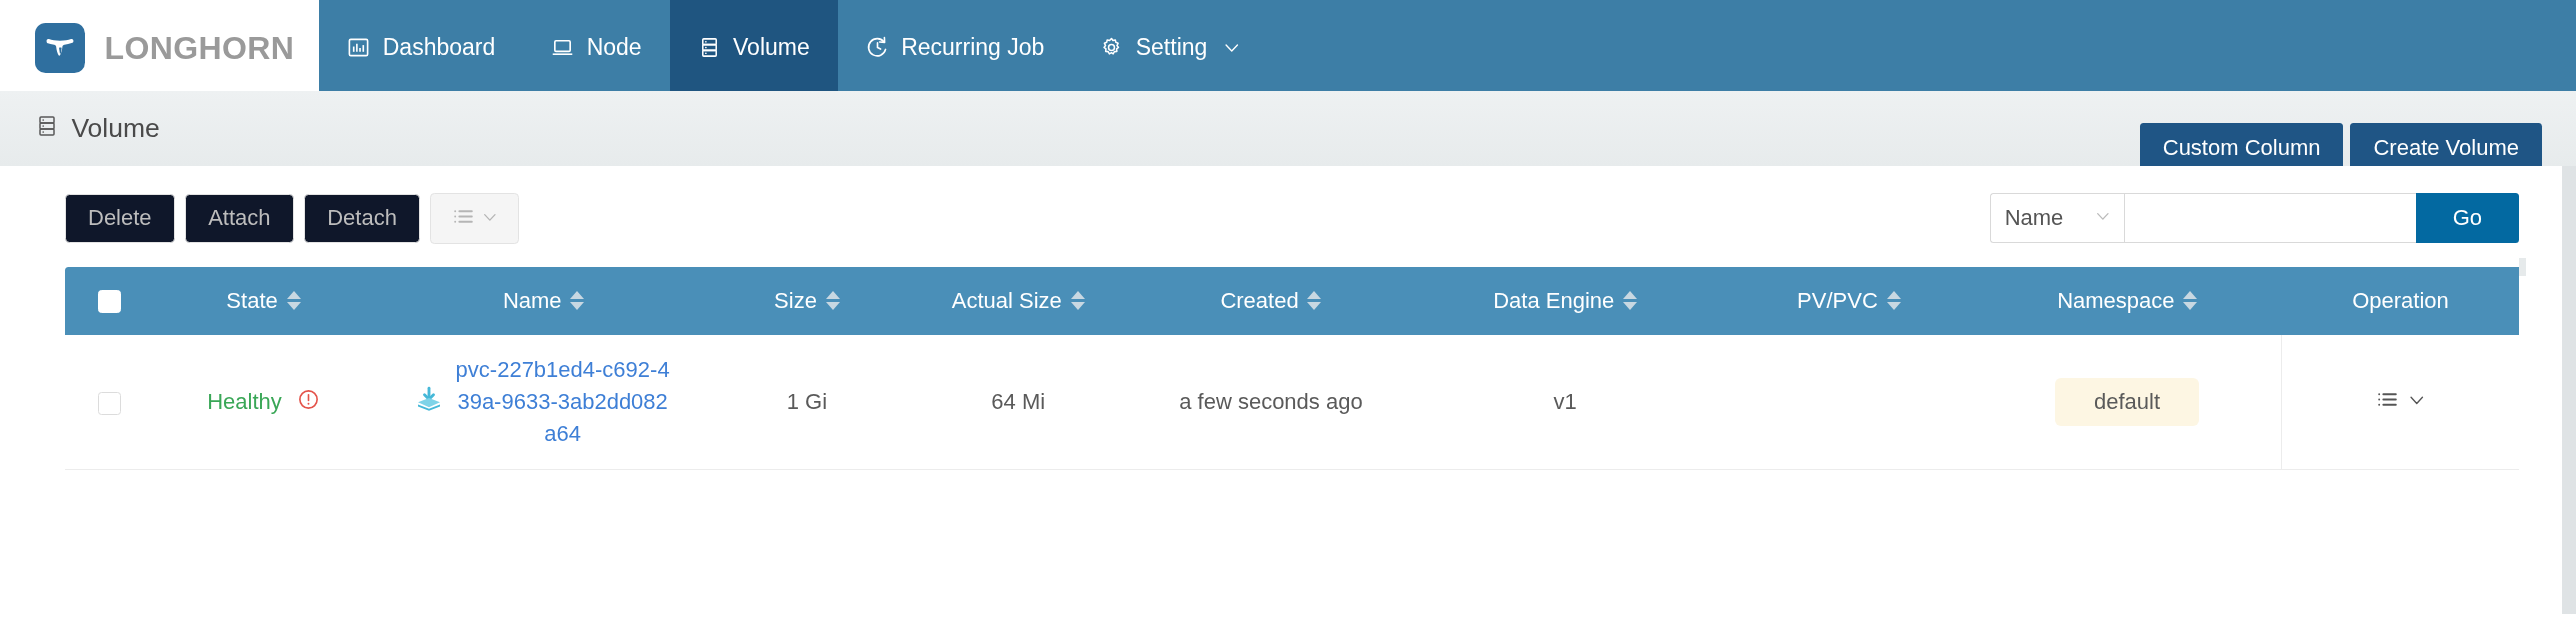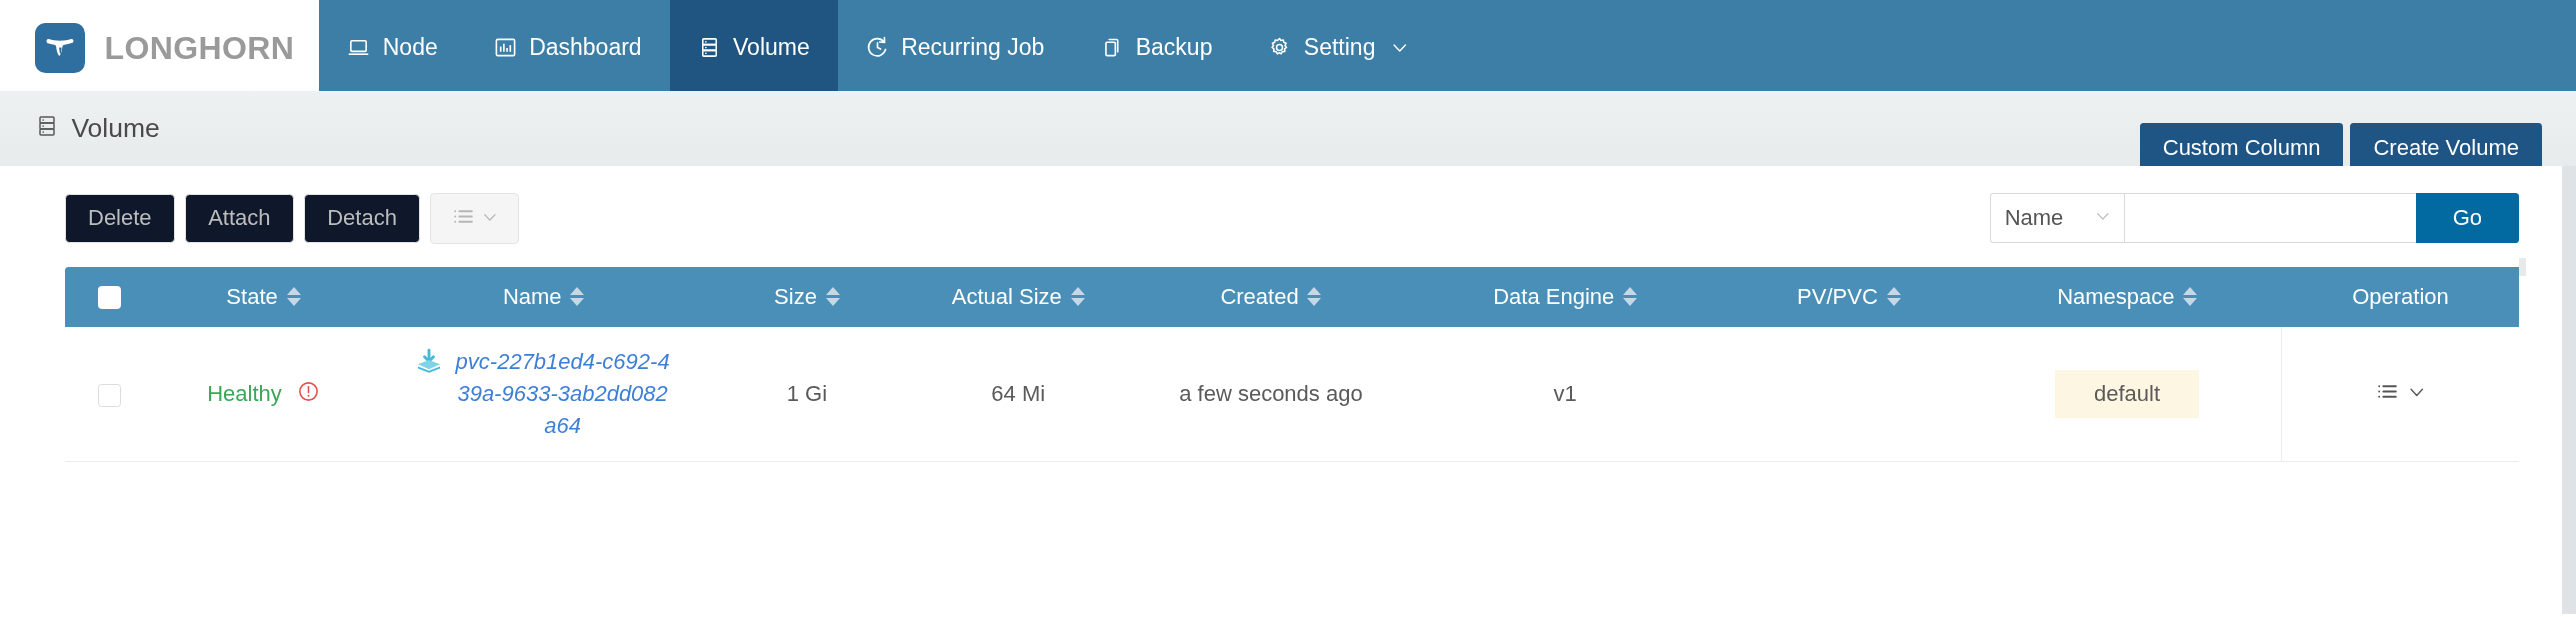--- a/index.html
+++ b/index.html
@@ -204,21 +204,21 @@
   table.vol {
     width: 100%;
     border-collapse: collapse;
     table-layout: fixed;
   }
   table.vol thead th {
     background: #4a8fb8;
     color: #ffffff;
     font-size: 22px;
     font-weight: normal;
-    height: 60px;
+    height: 68px;
     padding: 0 5.3px;
     text-align: center;
     vertical-align: middle;
   }
   thead th:first-child { border-radius: 3.5px 0 0 0; }
   .th-inner {
     display: inline-flex;
     align-items: center;
     justify-content: center;
     gap: 8.8px;
@@ -266,39 +266,40 @@
 
   .state-cell {
     display: inline-flex;
     align-items: center;
     gap: 15px;
     color: #3aa757;
     white-space: nowrap;
   }
   .name-cell {
     display: flex;
+    align-items: center;
     justify-content: center;
     gap: 8px;
-    font-style: italic;
   }
   .name-link {
     color: #3e7fd6;
     text-decoration: none;
     cursor: pointer;
     line-height: 1.45;
     word-break: break-all;
     text-align: center;
     max-width: 221px;
   }
   .ns-badge {
     display: inline-block;
     background: #fdf6e3;
     color: #5a5a5a;
     padding: 10.6px 39px;
     line-height: 1.2;
+    border-radius: 6px;
   }
   .op-menu {
     display: inline-flex;
     align-items: center;
     gap: 7px;
     color: #555;
     cursor: pointer;
   }
 
   .sidebar-strip {
@@ -329,42 +330,42 @@
     <div class="brand-logo">
       <svg width="34" height="34" viewBox="0 0 48 48" aria-hidden="true">
         <path fill="#ffffff" d="M5 14c0-2 1.6-3.2 3.4-2.6 4.2 1.4 9.2 2.4 15.6 2.4s11.4-1 15.6-2.4C41.4 10.8 43 12 43 14c0 1.6-1 2.6-2.6 3.1-3.2 1-6.6 1.8-10.2 2.2-1.6.2-2.6 1.3-2.8 2.8-.5 4.6-1.7 8.8-3.4 12.2-.4.8-1.6.8-2 0-1.7-3.4-2.9-7.6-3.4-12.2-.2-1.5-1.2-2.6-2.8-2.8-3.6-.4-7-1.2-10.2-2.2C6 16.6 5 15.6 5 14z"></path>
         <path fill="#2f6f9f" d="M22.4 23.4h3.2c.5 0 .8.4.7.9l-1.1 7.2c-.1.9-1.3.9-1.4 0l-1.1-7.2c-.1-.5.2-.9.7-.9z"></path>
       </svg>
     </div>
     <div class="brand-name">LONGHORN</div>
   </div>
 
   <nav class="mainnav">
-
-    <div class="nav-item">
-      <span class="nav-ico">
-        <svg width="23" height="23" viewBox="0 0 24 24" fill="none" stroke="#ffffff" stroke-width="1.7">
-          <rect x="4" y="5" width="16" height="11" rx="1.2"></rect>
-          <line x1="1.8" y1="19" x2="22.2" y2="19"></line>
-        </svg>
-      </span>
-      <span>Node</span>
-    </div>
 
     <div class="nav-item">
       <span class="nav-ico">
         <svg width="23" height="23" viewBox="0 0 24 24" fill="none" stroke="#ffffff" stroke-width="1.7">
           <rect x="2.5" y="3.5" width="19" height="17" rx="1.5"></rect>
           <line x1="7" y1="16.5" x2="7" y2="11"></line>
           <line x1="10.3" y1="16.5" x2="10.3" y2="8"></line>
           <line x1="13.6" y1="16.5" x2="13.6" y2="12.5"></line>
           <line x1="17" y1="16.5" x2="17" y2="9.5"></line>
         </svg>
       </span>
       <span>Dashboard</span>
+    </div>
+
+    <div class="nav-item">
+      <span class="nav-ico">
+        <svg width="23" height="23" viewBox="0 0 24 24" fill="none" stroke="#ffffff" stroke-width="1.7">
+          <rect x="4" y="5" width="16" height="11" rx="1.2"></rect>
+          <line x1="1.8" y1="19" x2="22.2" y2="19"></line>
+        </svg>
+      </span>
+      <span>Node</span>
     </div>
 
     <div class="nav-item active">
       <span class="nav-ico">
         <svg width="23" height="23" viewBox="0 0 24 24" fill="none" stroke="#ffffff" stroke-width="1.6">
           <rect x="5" y="3" width="14" height="6" rx="1"></rect>
           <rect x="5" y="9" width="14" height="6" rx="1"></rect>
           <rect x="5" y="15" width="14" height="6" rx="1"></rect>
           <circle cx="8.2" cy="6" r="0.9" fill="#ffffff" stroke="none"></circle>
           <circle cx="8.2" cy="12" r="0.9" fill="#ffffff" stroke="none"></circle>
@@ -378,29 +379,20 @@
       <span class="nav-ico">
         <svg width="23" height="23" viewBox="0 0 24 24" fill="none" stroke="#ffffff" stroke-width="1.7">
           <path d="M19 6.5A9 9 0 1 0 20.4 14" stroke-linecap="round"></path>
           <polyline points="14.2,6.2 19.4,6.6 19.2,1.6" stroke-linecap="round" stroke-linejoin="round"></polyline>
           <polyline points="12,7.2 12,12 15.2,13.6" stroke-linecap="round"></polyline>
         </svg>
       </span>
       <span>Recurring Job</span>
     </div>
 
-    <div class="nav-item">
-      <span class="nav-ico">
-        <svg width="23" height="23" viewBox="0 0 24 24" fill="none" stroke="#ffffff" stroke-width="1.7">
-          <path d="M7.5 6.5h7.2a1.3 1.3 0 0 1 1.3 1.3v11.4a1.3 1.3 0 0 1-1.3 1.3H7.5a1.3 1.3 0 0 1-1.3-1.3V7.8a1.3 1.3 0 0 1 1.3-1.3z"></path>
-          <path d="M9.6 3.6h7.6a1.3 1.3 0 0 1 1.3 1.3v11.6" stroke-linecap="round"></path>
-        </svg>
-      </span>
-      <span>Backup</span>
-    </div>
 
     <div class="nav-item">
       <span class="nav-ico">
         <svg width="23" height="23" viewBox="0 0 24 24" fill="none" stroke="#ffffff" stroke-width="1.6">
           <circle cx="12" cy="12" r="3.1"></circle>
           <path d="M12 2.6l1.5 2.1 2.5-.6.5 2.5 2.4 1-1.2 2.3 1.6 2-2 1.6.3 2.6-2.6.2-1.3 2.3L12 17.4 9.8 18.6l-1.3-2.3-2.6-.2.3-2.6-2-1.6 1.6-2L4.6 7.6l2.4-1 .5-2.5 2.5.6z" stroke-linejoin="round"></path>
         </svg>
       </span>
       <span>Setting</span>
       <span class="nav-caret">

